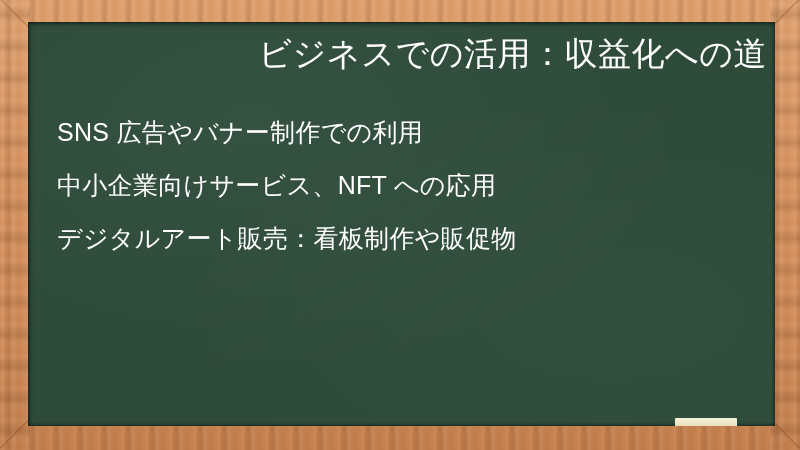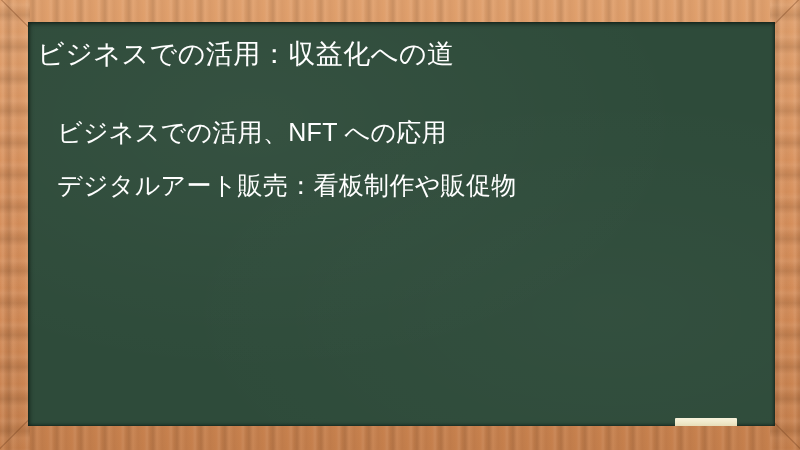--- a/index.html
+++ b/index.html
@@ -105,24 +105,25 @@
     overflow: hidden;
   }
 
   
   .title {
     position: absolute;
     left: 9px;
     top: 10px;
     width: 730px;
     color: #ffffff;
-    font-size: 27px;
+    font-size: 33px;
     line-height: 44px;
     letter-spacing: 0.5px;
     white-space: nowrap;
+    text-align: right;
   }
 
   .bullets {
     position: absolute;
     left: 29px;
     top: 84px;
     width: 700px;
   }
   .bullet {
     color: #ffffff;
@@ -154,20 +155,21 @@
   <div class="mitre tl"></div>
   <div class="mitre tr"></div>
   <div class="mitre bl"></div>
   <div class="mitre br"></div>
 
   <div class="board">
 
     <div class="title">ビジネスでの活用：収益化への道</div>
 
     <div class="bullets">
-      <div class="bullet">ビジネスでの活用、NFT への応用</div>
+      <div class="bullet">SNS 広告やバナー制作での利用</div>
+      <div class="bullet">中小企業向けサービス、NFT への応用</div>
       <div class="bullet">デジタルアート販売：看板制作や販促物</div>
     </div>
 
     <div class="chalk"></div>
 
   </div>
 </div>
 
 </body></html>

